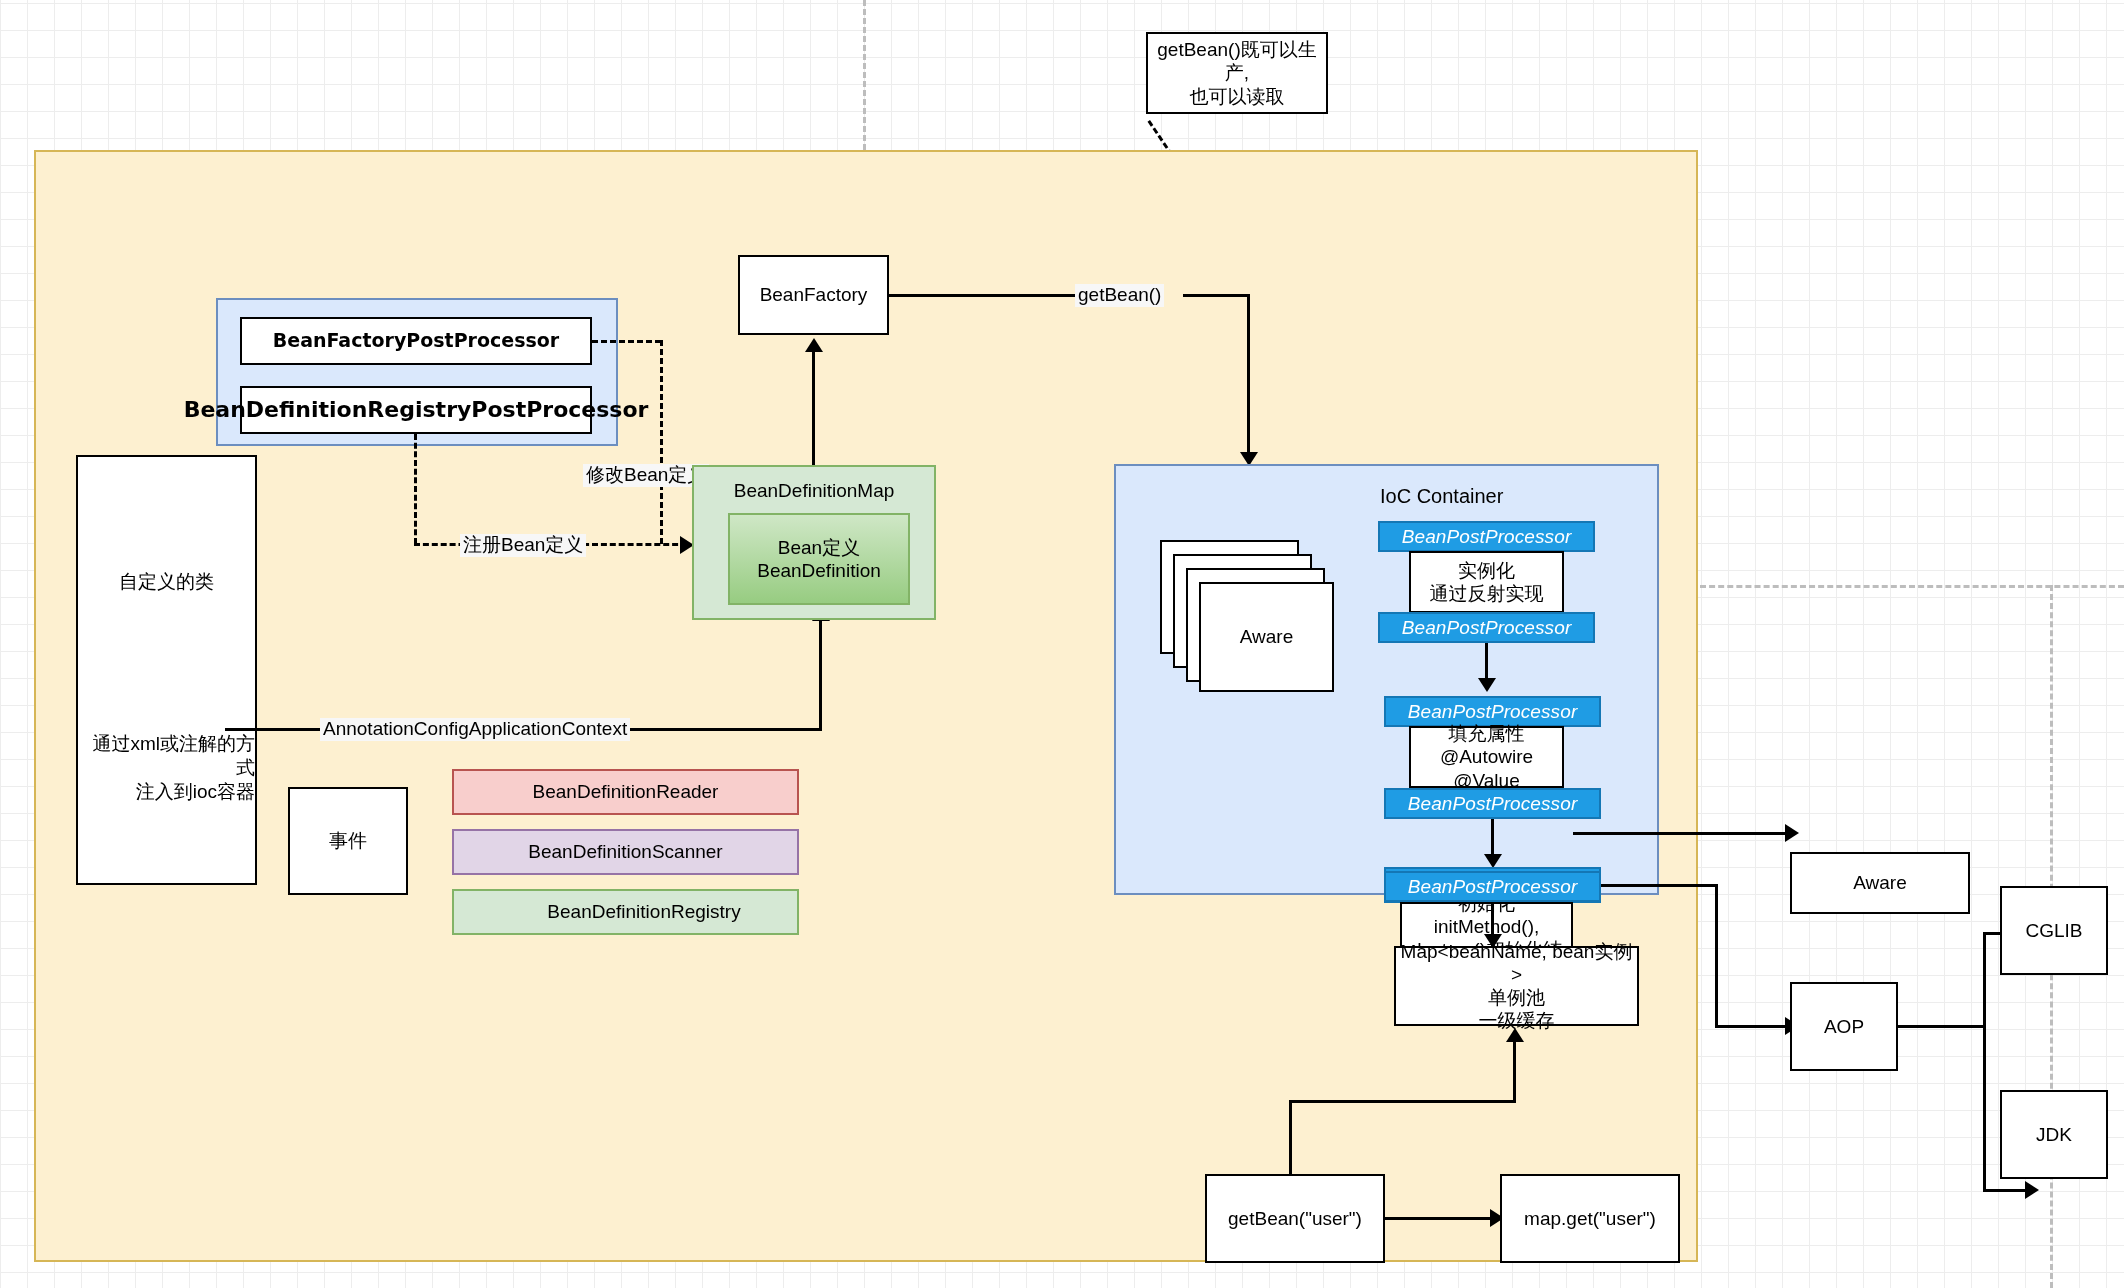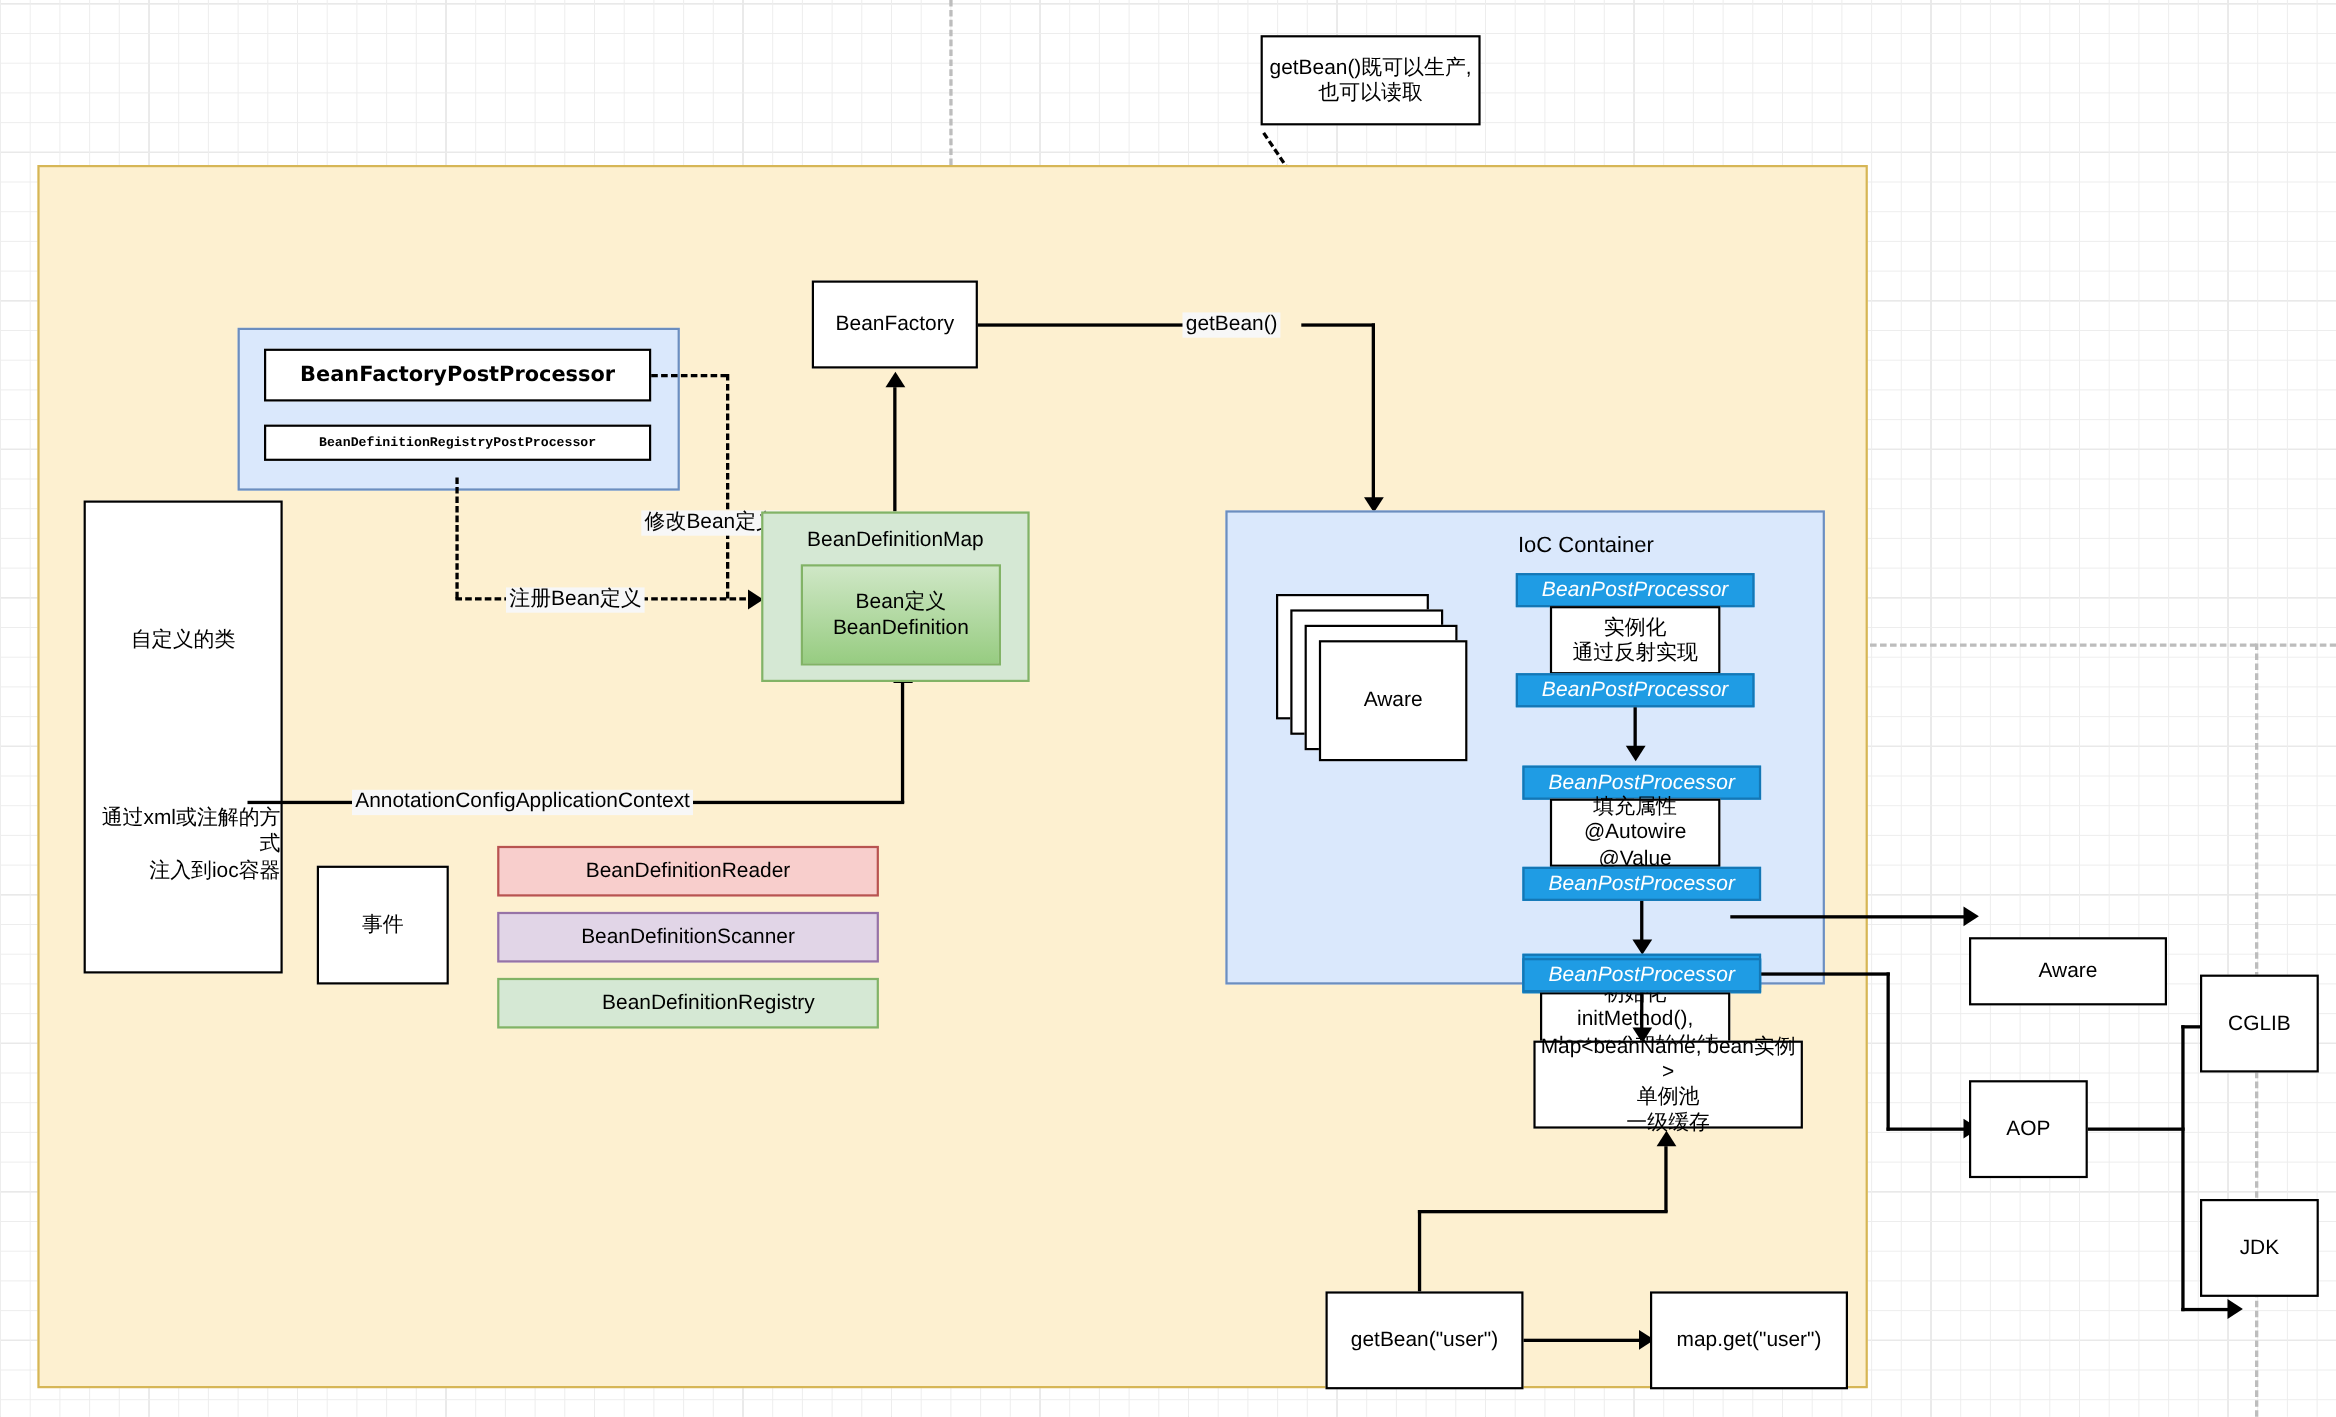--- a/index.html
+++ b/index.html
@@ -56,33 +56,33 @@
 </style>
 </head>
 <body>
 
 <div id="canvas">
 
   <div class="pb v" style="left:863px;top:0;height:150px;"></div>
   <div class="pb h" style="left:1700px;top:585px;width:424px;"></div>
   <div class="pb v" style="left:2050px;top:585px;height:703px;"></div>
 
-  <div class="box wb" style="left:1146px;top:32px;width:200px;height:82px;">
+  <div class="box wb" style="left:1146px;top:32px;width:182px;height:82px;">
     <span style="white-space:pre-line">getBean()既可以生产,
 也可以读取</span>
   </div>
   <div class="dash" style="left:1150px;top:120px;width:140px;height:0;border-top:3px dashed #000;transform:rotate(56deg);transform-origin:0 0;"></div>
 
   <div class="box panel-orange" style="left:34px;top:150px;width:1664px;height:1112px;"></div>
 
   <div class="box panel-blue" style="left:216px;top:298px;width:402px;height:148px;"></div>
   <div class="box wb hand" style="left:240px;top:317px;width:352px;height:48px;">
     <span>BeanFactoryPostProcessor</span>
   </div>
-  <div class="box wb hand" style="left:240px;top:386px;width:352px;height:33px;font-size:12px;font-family:Liberation Mono, monospace;">
+  <div class="box wb hand" style="left:240px;top:386px;width:352px;height:48px;font-size:22px;">
     <span>BeanDefinitionRegistryPostProcessor</span>
   </div>
 
   <div class="dash h" style="left:592px;top:340px;width:69px;"></div>
   <div class="dash v" style="left:660px;top:340px;height:204px;"></div>
 
   <div class="dash v" style="left:414px;top:434px;height:110px;"></div>
   <div class="dash h" style="left:414px;top:543px;width:273px;"></div>
   <div class="arrow ar-right" style="left:680px;top:536px;"></div>
 

